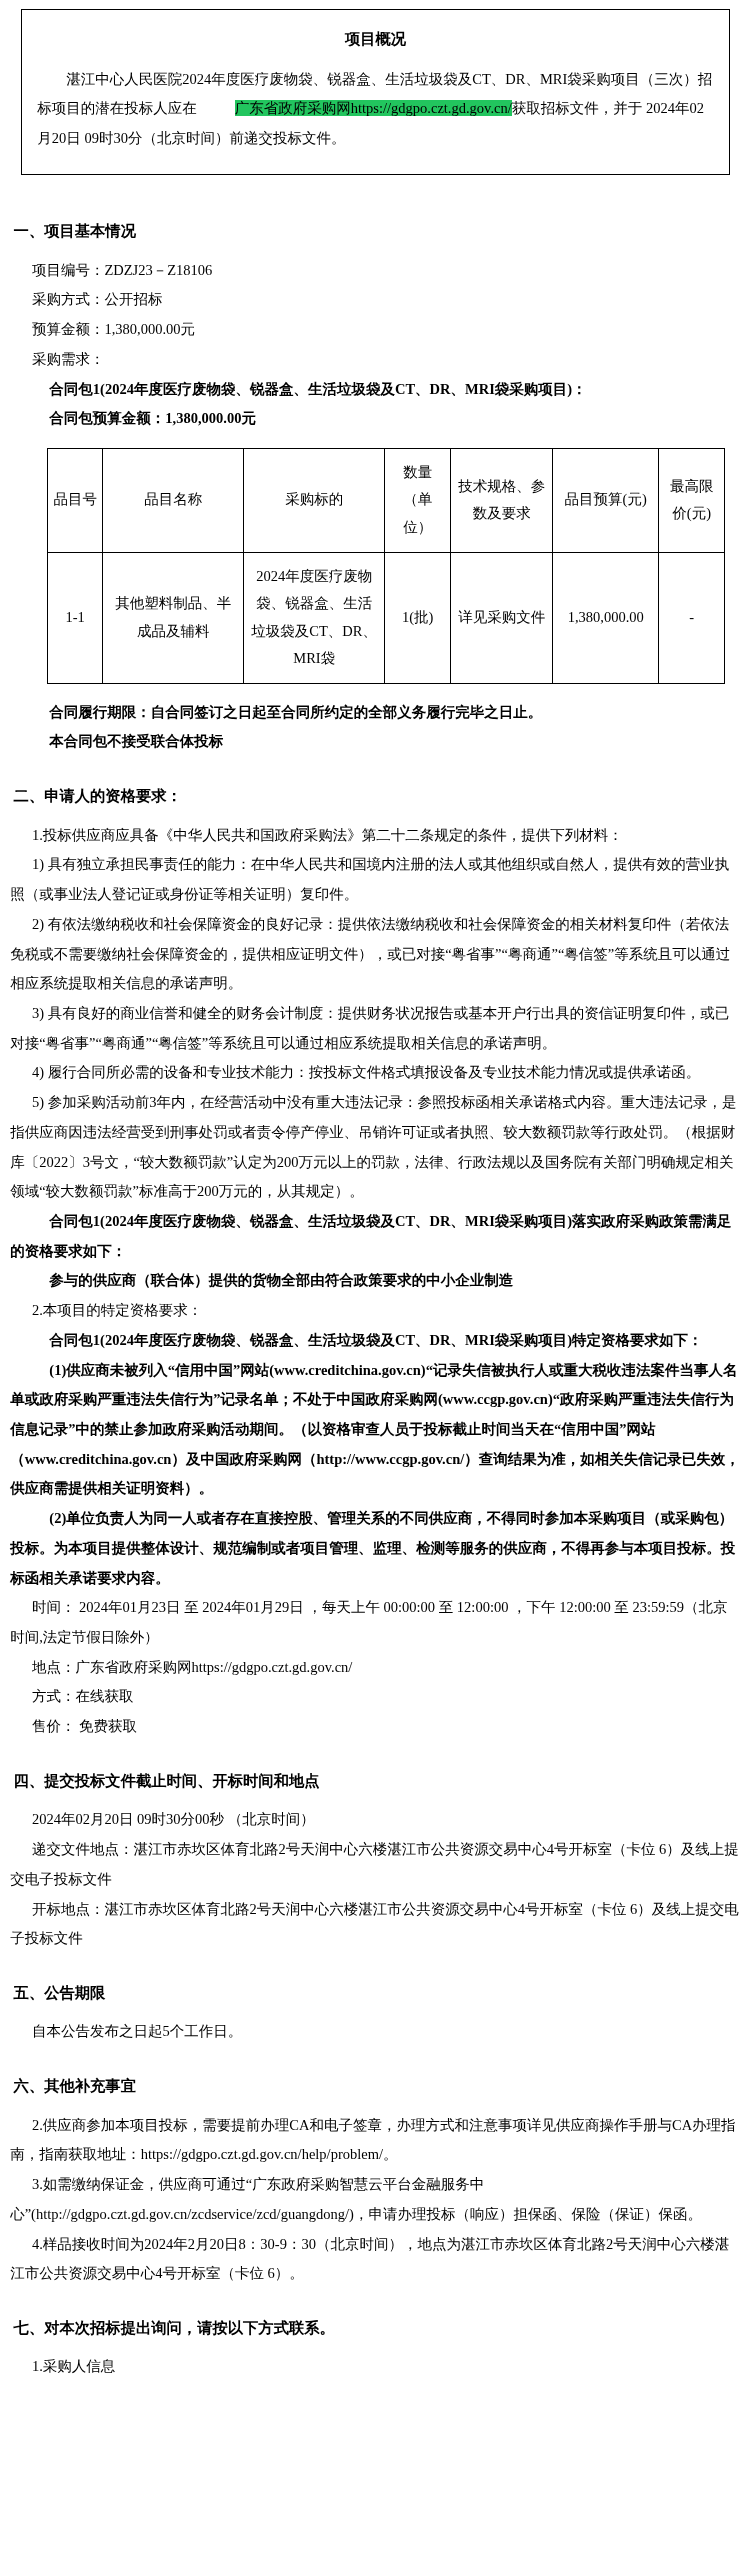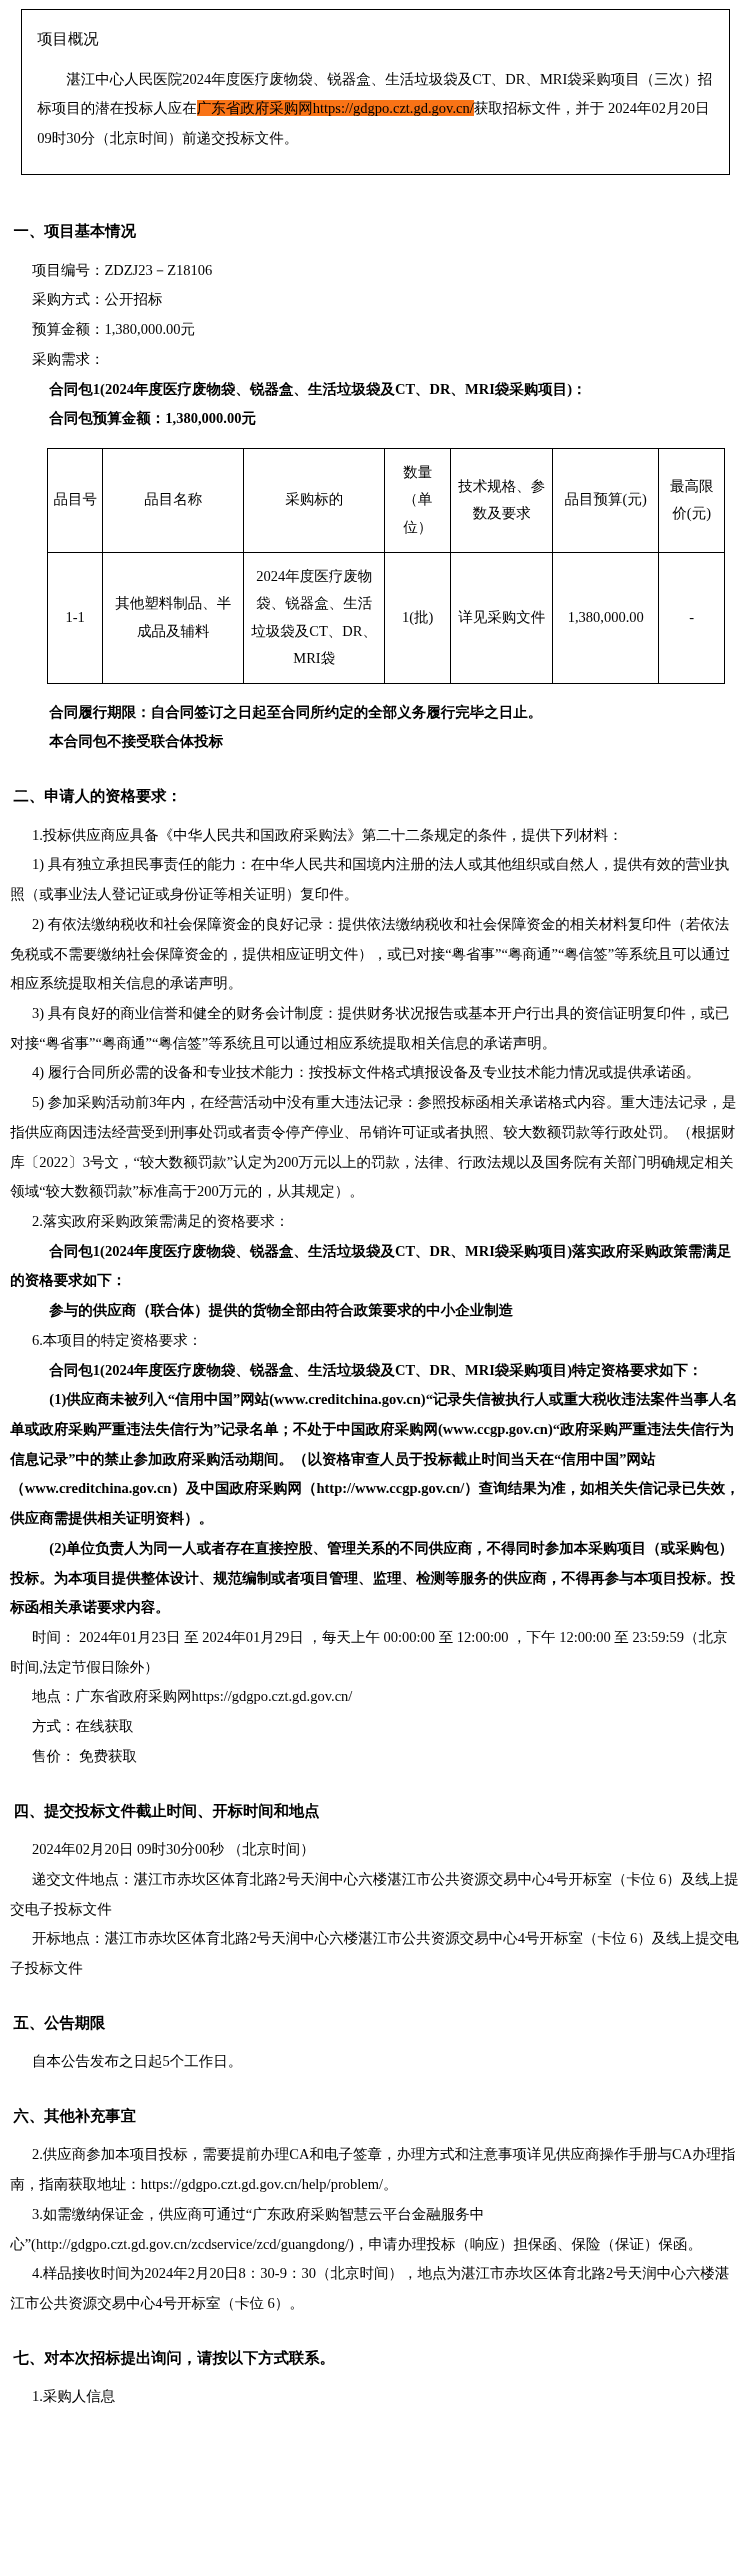--- a/index.html
+++ b/index.html
@@ -6,23 +6,23 @@
   .page {
     width:751px; min-height:2576px; margin:0 auto; box-sizing:border-box;
     padding:8.5px 0 51px 0; color:#000;
     font-family:"Liberation Serif","DejaVu Serif",serif;
     font-size:14.5px; line-height:2.05;
   }
   
   .overview-box {
     border:1.7px solid #000; margin:0 21px; padding:8.5px 15.3px 20.4px 15.3px;
   }
-  .overview-title { font-size:15.3px; font-weight:normal; margin:5.1px 0 10.2px 0; }
+  .overview-title { font-size:15.3px; font-weight:bold; margin:5.1px 0 10.2px 0;text-align:center; }
   .overview-body { margin:0; text-indent:2em; }
-  .hl { background:#f97316; }
+  .hl { background:#22c55e;margin-left:38px; }
   
   .content { padding:0 10.2px;margin-top:44px; }
   .sec-heading { font-size:15.3px; font-weight:bold; margin:27px 0 12px 3.4px; line-height:1.6; }
   .content p { margin:0; }
   .ind1 { text-indent:1.5em; }
   .ind2 { text-indent:2.7em;font-weight:bold; }
   
   table.items {
     border-collapse:collapse; table-layout:fixed;
     margin:13.6px 0 13.6px 37px; width:678px;
@@ -92,24 +92,23 @@
     <p class="ind2">合同履行期限：自合同签订之日起至合同所约定的全部义务履行完毕之日止。</p>
     <p class="ind2">本合同包不接受联合体投标</p>
 
     <div class="sec-heading">二、申请人的资格要求：</div>
     <p class="ind1">1.投标供应商应具备《中华人民共和国政府采购法》第二十二条规定的条件，提供下列材料：</p>
     <p class="ind1">1) 具有独立承担民事责任的能力：在中华人民共和国境内注册的法人或其他组织或自然人，提供有效的营业执照（或事业法人登记证或身份证等相关证明）复印件。</p>
     <p class="ind1">2) 有依法缴纳税收和社会保障资金的良好记录：提供依法缴纳税收和社会保障资金的相关材料复印件（若依法免税或不需要缴纳社会保障资金的，提供相应证明文件），或已对接“粤省事”“粤商通”“粤信签”等系统且可以通过相应系统提取相关信息的承诺声明。</p>
     <p class="ind1">3) 具有良好的商业信誉和健全的财务会计制度：提供财务状况报告或基本开户行出具的资信证明复印件，或已对接“粤省事”“粤商通”“粤信签”等系统且可以通过相应系统提取相关信息的承诺声明。</p>
     <p class="ind1">4) 履行合同所必需的设备和专业技术能力：按投标文件格式填报设备及专业技术能力情况或提供承诺函。</p>
     <p class="ind1">5) 参加采购活动前3年内，在经营活动中没有重大违法记录：参照投标函相关承诺格式内容。重大违法记录，是指供应商因违法经营受到刑事处罚或者责令停产停业、吊销许可证或者执照、较大数额罚款等行政处罚。（根据财库〔2022〕3号文，“较大数额罚款”认定为200万元以上的罚款，法律、行政法规以及国务院有关部门明确规定相关领域“较大数额罚款”标准高于200万元的，从其规定）。</p>
-    <p class="ind1">2.落实政府采购政策需满足的资格要求：</p>
     <p class="ind2">合同包1(2024年度医疗废物袋、锐器盒、生活垃圾袋及CT、DR、MRI袋采购项目)落实政府采购政策需满足的资格要求如下：</p>
     <p class="ind2">参与的供应商（联合体）提供的货物全部由符合政策要求的中小企业制造</p>
-    <p class="ind1">6.本项目的特定资格要求：</p>
+    <p class="ind1">2.本项目的特定资格要求：</p>
     <p class="ind2">合同包1(2024年度医疗废物袋、锐器盒、生活垃圾袋及CT、DR、MRI袋采购项目)特定资格要求如下：</p>
     <p class="ind2">(1)供应商未被列入“信用中国”网站(www.creditchina.gov.cn)“记录失信被执行人或重大税收违法案件当事人名单或政府采购严重违法失信行为”记录名单；不处于中国政府采购网(www.ccgp.gov.cn)“政府采购严重违法失信行为信息记录”中的禁止参加政府采购活动期间。（以资格审查人员于投标截止时间当天在“信用中国”网站（www.creditchina.gov.cn）及中国政府采购网（http://www.ccgp.gov.cn/）查询结果为准，如相关失信记录已失效，供应商需提供相关证明资料）。</p>
     <p class="ind2">(2)单位负责人为同一人或者存在直接控股、管理关系的不同供应商，不得同时参加本采购项目（或采购包）投标。为本项目提供整体设计、规范编制或者项目管理、监理、检测等服务的供应商，不得再参与本项目投标。投标函相关承诺要求内容。</p>
 
     <p class="ind1">时间： 2024年01月23日 至 2024年01月29日 ，每天上午 00:00:00 至 12:00:00 ，下午 12:00:00 至 23:59:59（北京时间,法定节假日除外）</p>
     <p class="ind1">地点：广东省政府采购网https://gdgpo.czt.gd.gov.cn/</p>
     <p class="ind1">方式：在线获取</p>
     <p class="ind1">售价： 免费获取</p>
 
     <div class="sec-heading">四、提交投标文件截止时间、开标时间和地点</div>

